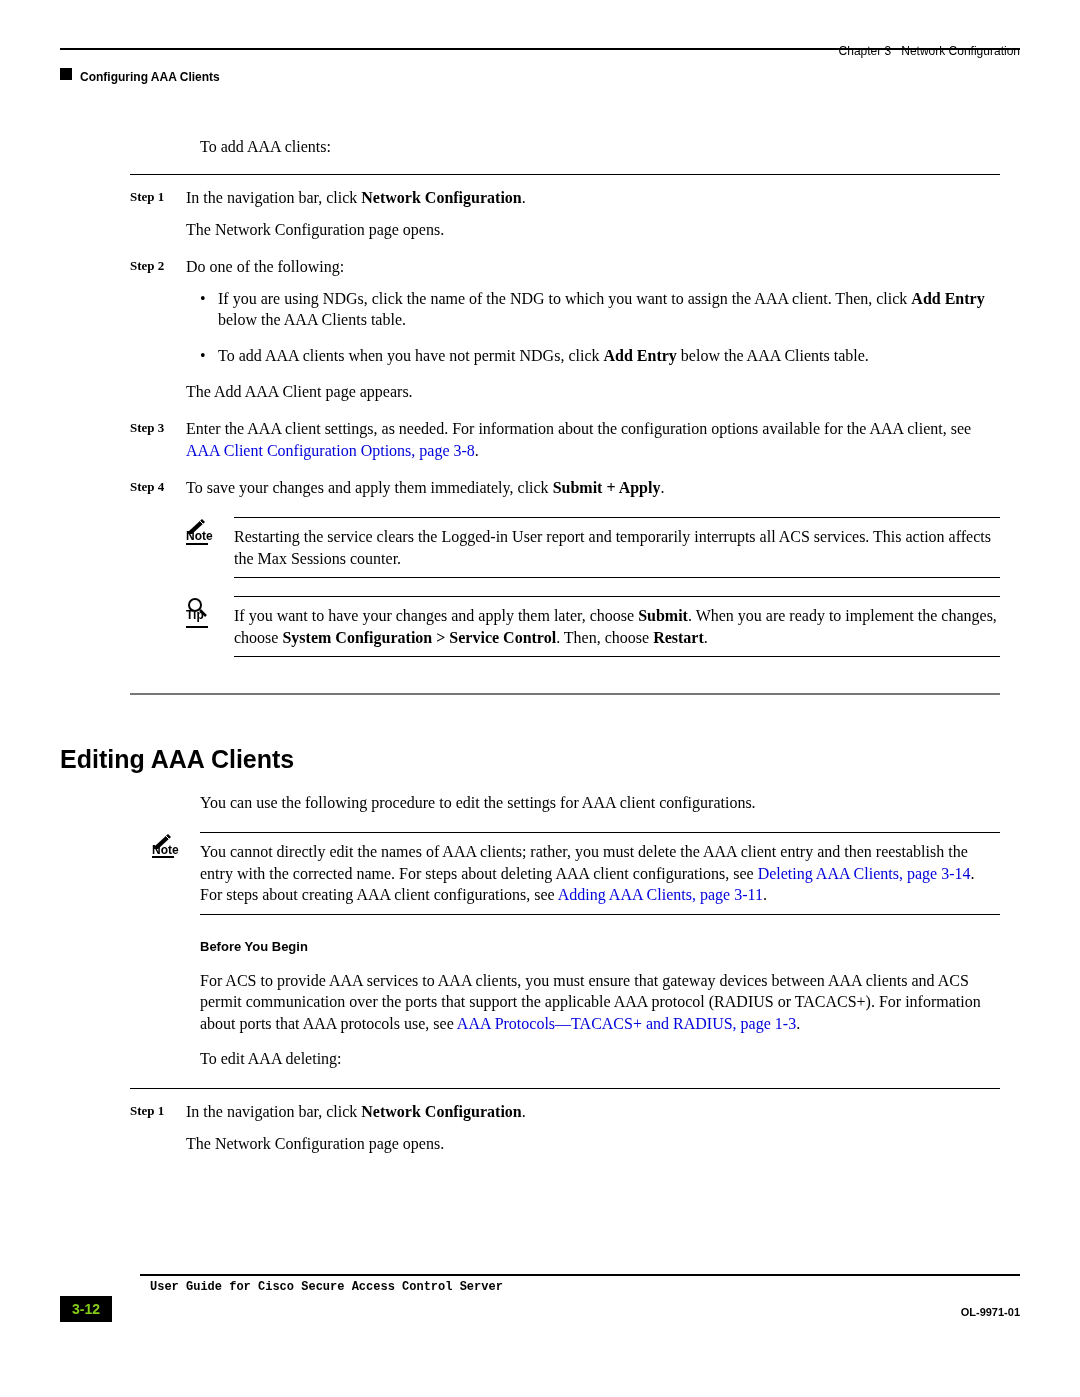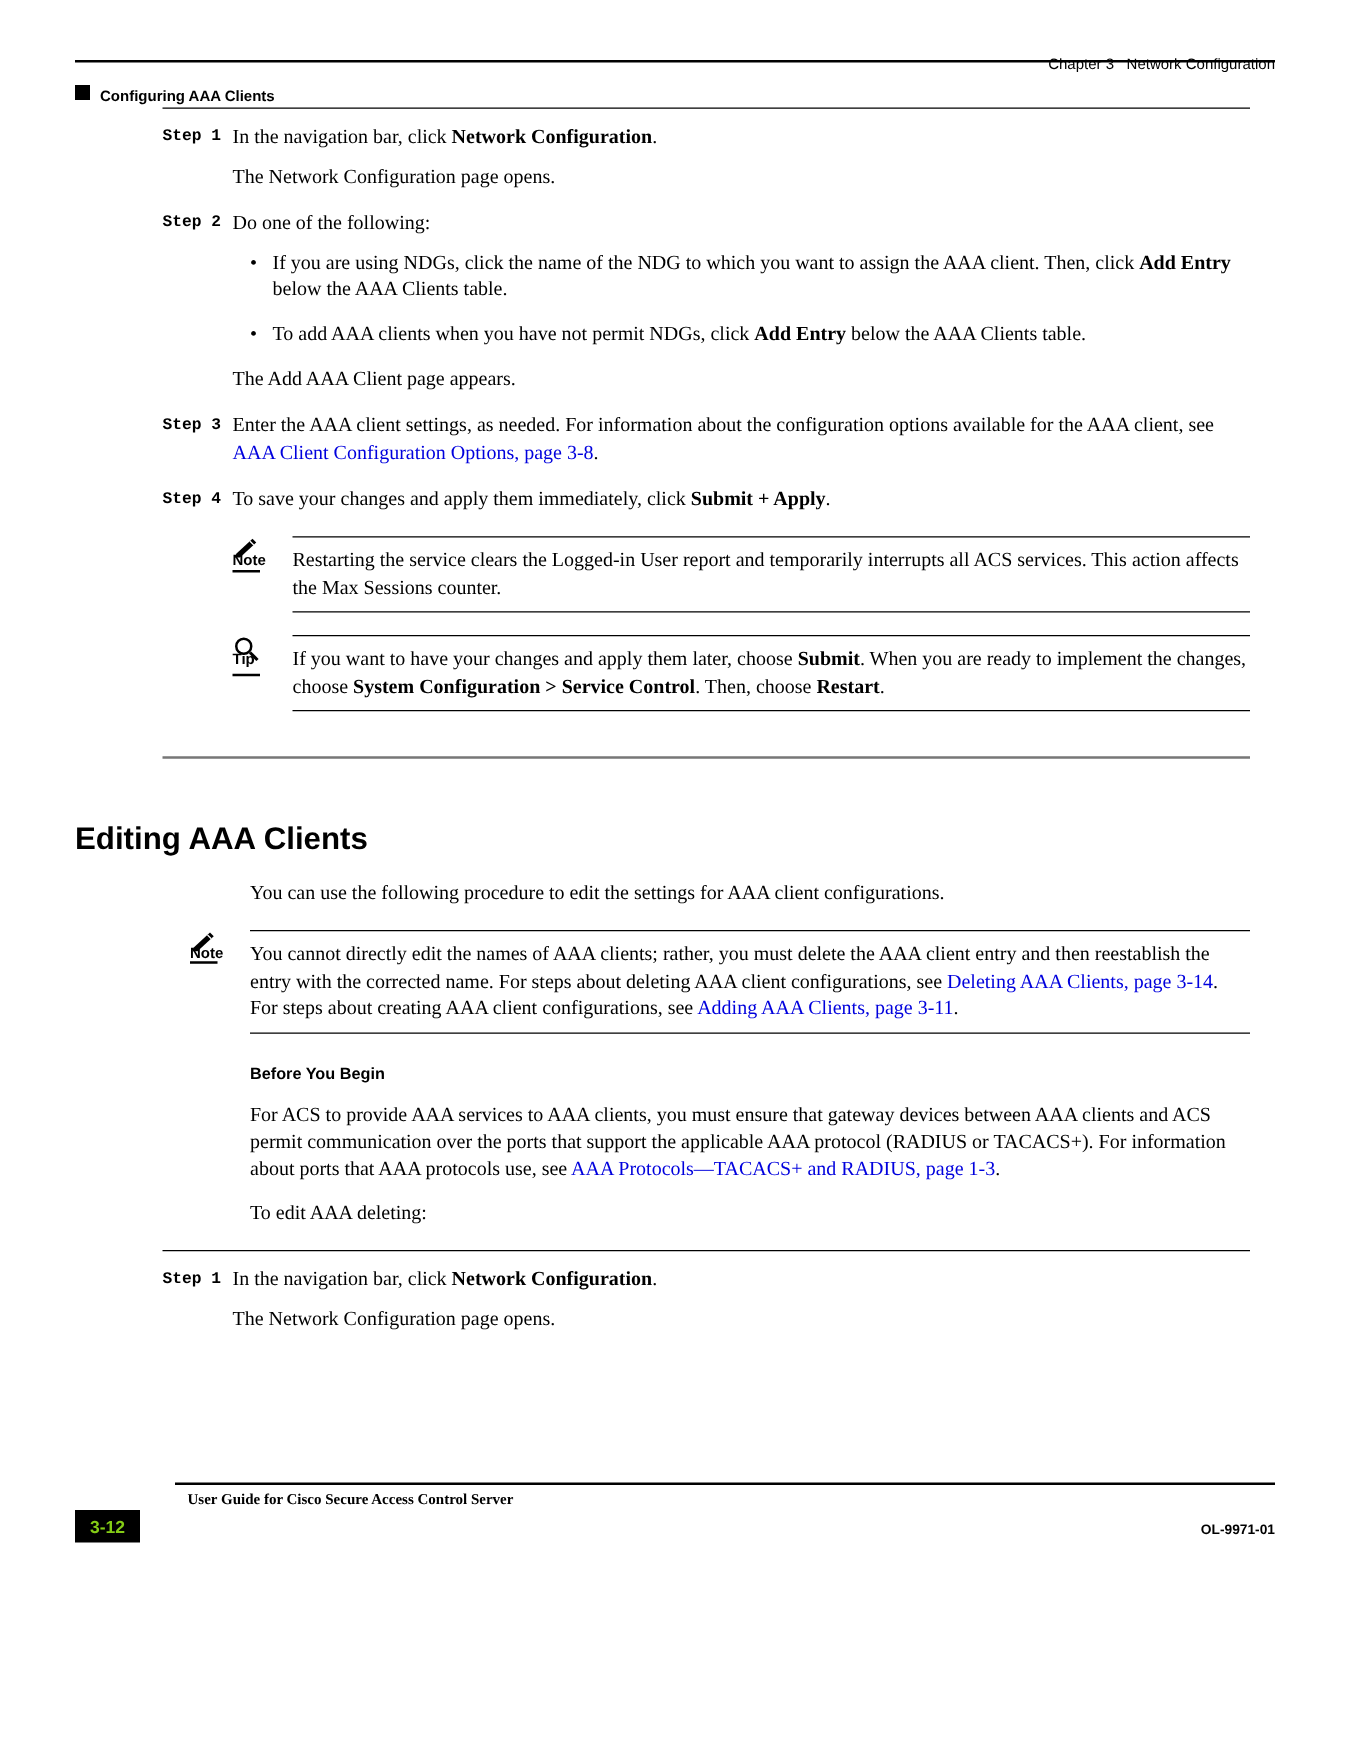--- a/index.html
+++ b/index.html
@@ -52,21 +52,21 @@
 .step-rule {
   border-top: 1px solid #000;
   margin: 8px 0 12px 0;
   margin-left: -70px;
 }
 .step-row {
   display: flex;
   margin-bottom: 6px;
 }
 .step-label {
-  font-family: Liberation Mono, monospace;
+  font-family: Liberation Serif, serif;
   font-size: 13px;
   font-weight: bold;
   width: 56px;
   margin-left: -70px;
   padding-top: 2px;
   flex-shrink: 0;
 }
 .step-body {
   flex: 1;
   line-height: 1.35;
@@ -145,21 +145,21 @@
 .footer {
   margin-top: 110px;
   position: relative;
   height: 60px;
 }
 .footer-rule {
   border-top: 2px solid #000;
   margin-left: 80px;
 }
 .footer-title {
-  font-family: Liberation Serif, serif;
+  font-family: Liberation Mono, monospace;
   font-size: 12px;
   font-weight: bold;
   margin-left: 90px;
   margin-top: 4px;
 }
 .page-box {
   position: absolute;
   left: 0;
   bottom: 12px;
   background: #000;
@@ -185,20 +185,21 @@
   <div class="header-right">
     <span>Chapter 3</span>&nbsp;&nbsp;&nbsp;<span>Network Configuration</span>
   </div>
   <div class="header-rule"></div>
   <div class="corner-box corner-tl"></div>
   <div class="header-left">Configuring AAA Clients</div>
 </div>
 
 <div class="content">
 
+  <p class="intro">To add AAA clients:</p>
 
   <div class="step-rule"></div>
 
   <div class="step-row">
     <div class="step-label">Step 1</div>
     <div class="step-body">
       <p><span>In the navigation bar, click </span><b>Network Configuration</b><span>.</span></p>
       <p>The Network Configuration page opens.</p>
     </div>
   </div>

